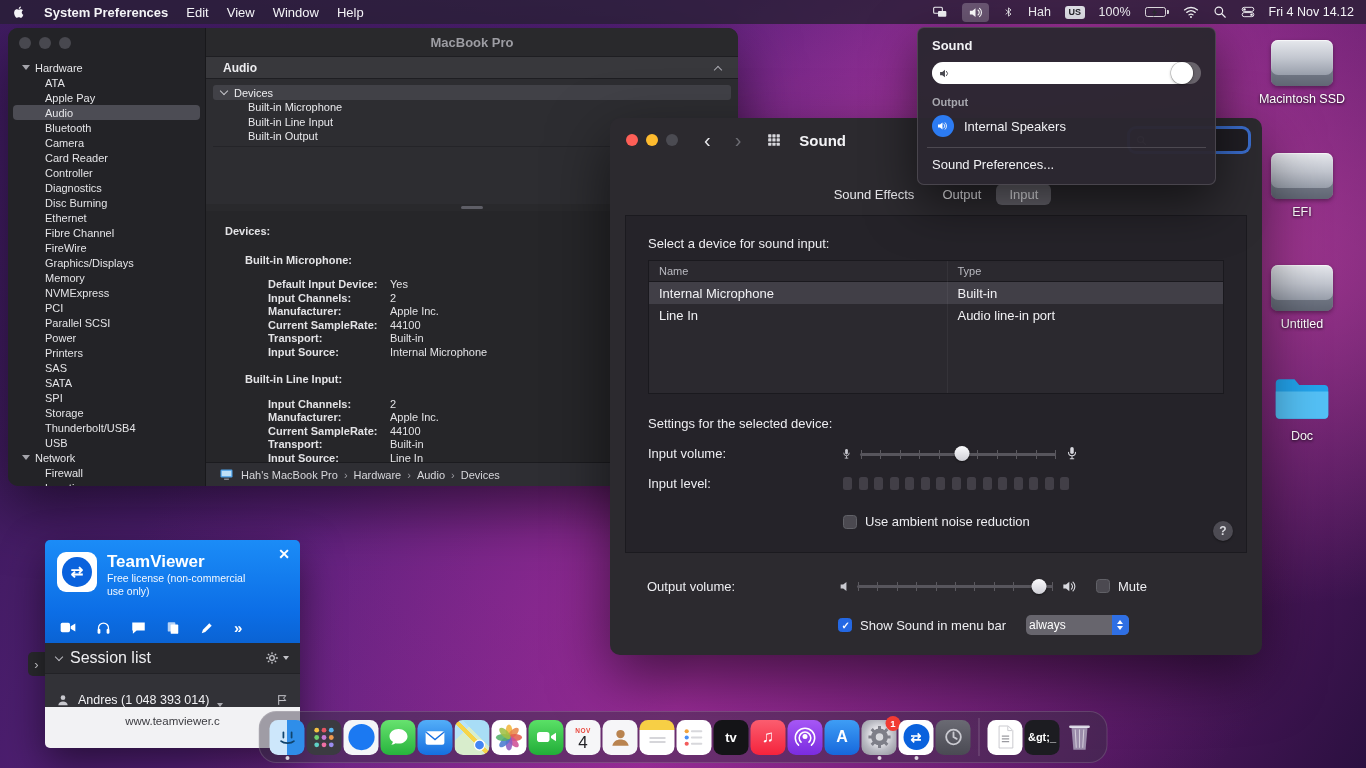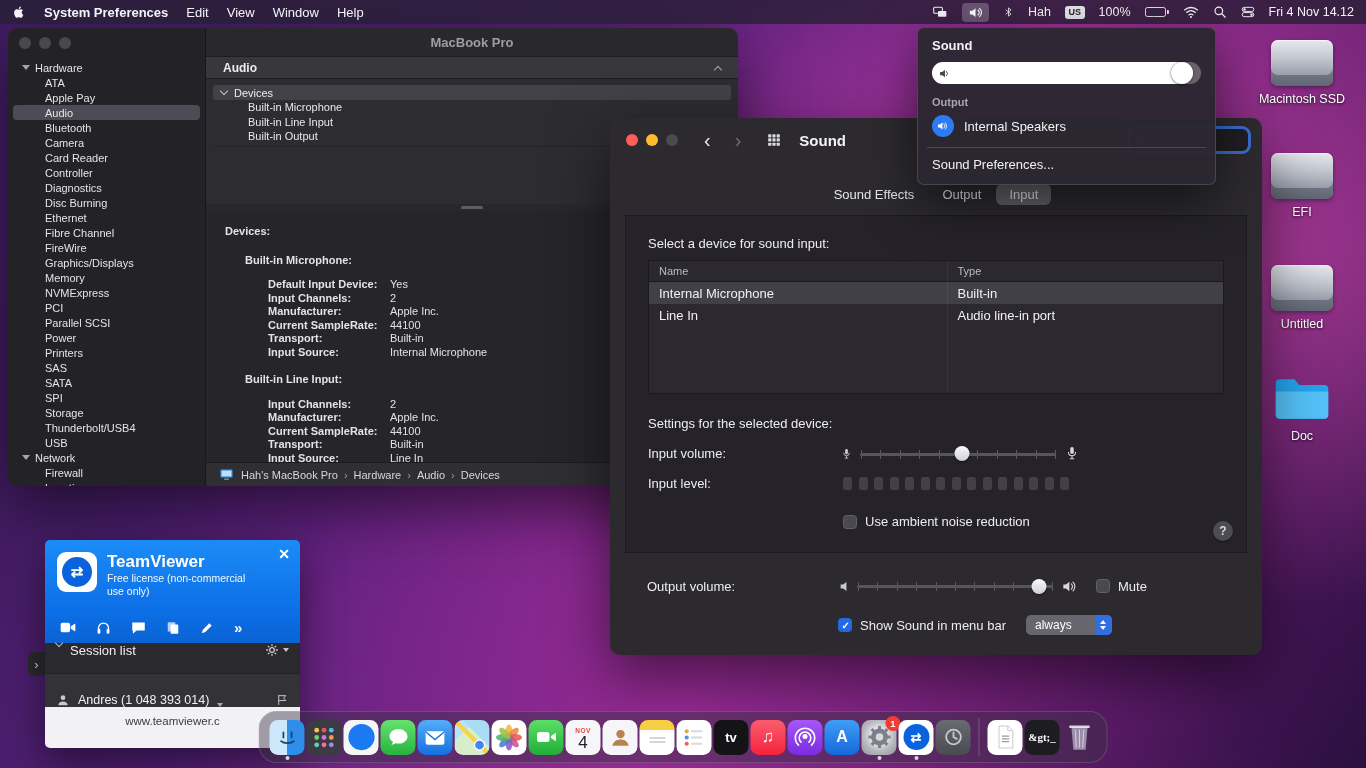--- a/index.html
+++ b/index.html
@@ -98,21 +98,21 @@
 .seg{width:9px;height:13px;border-radius:2.5px;background:#423f47}
 .amb-row{margin-top:23px;margin-left:195px;display:flex;align-items:center;gap:8px}
 .cb{width:14px;height:14px;border-radius:3.5px;background:#4b4950;border:1px solid #616167;flex:none;position:relative}
 .cb.on{background:#2468e4;border-color:#2468e4}
 .cb.on::after{content:"✓";position:absolute;color:#fff;font-size:10px;font-weight:bold;left:2.5px;top:0.5px}
 .cb-label{font-size:13px;color:#ededf1}
 .help-btn{position:absolute;right:13px;bottom:11px;width:20px;height:20px;border-radius:50%;background:#4d4b53;color:#dadadf;display:flex;align-items:center;justify-content:center;font-size:12px;font-weight:bold;box-shadow:0 1px 2px rgba(0,0,0,.4)}
 .out-row{position:absolute;left:37px;top:460px;display:flex;align-items:center}
 .mute-wrap{margin-left:18px;display:flex;align-items:center;gap:8px}
 .mbar-row{position:absolute;left:228px;top:497px;display:flex;align-items:center;gap:8px}
-.popup{width:86px;height:20px;background:#67656d;border-radius:5px;display:flex;align-items:center;position:relative;font-size:12px;color:#fff;padding-left:9px;margin-left:12px}
+.popup{width:103px;height:20px;background:#67656d;border-radius:5px;display:flex;align-items:center;position:relative;font-size:12px;color:#fff;padding-left:3px;margin-left:12px}
 .popup-cap{position:absolute;right:0;top:0;bottom:0;width:17px;background:#2f6fe4;border-radius:0 5px 5px 0;display:flex;flex-direction:column;align-items:center;justify-content:center;gap:2px}
 .cap-up{width:0;height:0;border-left:3.5px solid transparent;border-right:3.5px solid transparent;border-bottom:4px solid #fff}
 .cap-dn{width:0;height:0;border-left:3.5px solid transparent;border-right:3.5px solid transparent;border-top:4px solid #fff}
 
 #sndpop{position:absolute;left:917px;top:27px;width:299px;background:rgba(43,39,49,.97);border:1px solid rgba(255,255,255,.14);border-radius:7px;z-index:75;padding:10px 14px 12px;box-shadow:0 18px 50px rgba(0,0,0,.55);color:#f1f1f4}
 .pop-title{font-size:13px;font-weight:bold}
 .pop-slider{margin-top:9px;height:22px;border-radius:11px;background:rgba(255,255,255,.28);position:relative}
 .pop-fill{position:absolute;left:0;top:0;bottom:0;border-radius:11px;background:#fff}
 .pop-knob{position:absolute;top:0;width:22px;height:22px;border-radius:50%;background:#fff;box-shadow:0 0 0 .5px rgba(0,0,0,.25),0 1px 3px rgba(0,0,0,.35);transform:translateX(-100%)}
 .pop-spk{position:absolute;left:7px;top:4.5px;color:#47474e;z-index:2}
@@ -130,21 +130,21 @@
 
 #tvwin{position:absolute;left:45px;top:540px;width:255px;height:208px;z-index:8;box-shadow:0 16px 40px rgba(0,0,0,.5);border-radius:5px;overflow:hidden}
 .tv-head{height:72px;background:linear-gradient(180deg,#1b8cf7,#0c6ee6);padding:11px 12px 0;display:flex;gap:10px;position:relative;color:#fff}
 .tv-logo{width:40px;height:40px;background:#fff;border-radius:9px;display:flex;align-items:center;justify-content:center;flex:none;margin-top:1px}
 .tv-logo .c{width:30px;height:30px;border-radius:50%;background:#0a62dd;color:#fff;display:flex;align-items:center;justify-content:center;font-size:15px;font-weight:bold}
 .tv-logo .c::before{content:"⇄"}
 .tv-title{font-size:17px;font-weight:bold;line-height:21px}
 .tv-lic{font-size:10.5px;line-height:13px;opacity:.95}
 .tv-close{position:absolute;top:6px;right:10px;font-size:14px;font-weight:bold;color:#fff}
 .tv-tools{height:31px;background:linear-gradient(180deg,#0c6ee6,#0a63d4);display:flex;align-items:center;gap:20px;padding:0 15px;color:#fff;font-size:15px;font-weight:bold}
-.tv-session{height:30px;background:#2a2a2e;display:flex;align-items:flex-start;gap:8px;padding:0 11px;color:#eeeef1;font-size:13px}
+.tv-session{height:30px;background:#2a2a2e;display:flex;align-items:center;gap:8px;padding:0 11px;color:#eeeef1;font-size:16px}
 .tv-session .right{margin-left:auto;display:flex;align-items:center;gap:4px;color:#c3c3c9}
 .tv-account{height:34px;background:#323237;border-top:1px solid #222226;display:flex;align-items:flex-end;gap:8px;padding:0 11px;color:#f1f1f4;font-size:12.5px}
 .tv-account .flag{margin-left:auto;color:#c8c8ce}
 .tv-footer{height:41px;background:#f2f2f4;display:flex;align-items:flex-start;justify-content:center;padding-top:8px;font-size:11.5px;color:#3b3b40}
 .tv-tab{position:absolute;left:28px;top:652px;width:17px;height:24px;background:#2b2b2f;border-radius:5px 0 0 5px;z-index:8;display:flex;align-items:center;justify-content:center;color:#d9d9dd;font-size:13px}
 
 .dock{position:absolute;left:50%;bottom:5px;transform:translateX(-50%);display:flex;align-items:center;gap:2px;padding:6px 10px;background:rgba(58,52,68,.45);border:1px solid rgba(255,255,255,.14);border-radius:18px;z-index:40}
 .dk{width:35px;height:35px;border-radius:8.5px;position:relative;display:flex;align-items:center;justify-content:center;flex:none}
 .dk.run::after{content:"";position:absolute;bottom:-5px;left:50%;transform:translateX(-50%);width:4px;height:4px;border-radius:50%;background:rgba(255,255,255,.8)}
 .dock-sep{width:1px;height:38px;background:rgba(255,255,255,.22);margin:0 6px;flex:none}
@@ -166,21 +166,21 @@
 .dk-music{background:linear-gradient(180deg,#fb5d6f,#f5233c);color:#fff;font-size:17px}
 .dk-pod{background:linear-gradient(180deg,#a657f5,#7b2ce0)}
 .dk-as{background:linear-gradient(180deg,#3e9df5,#1668dc);color:#fff;font-weight:bold;font-size:16px}
 .dk-prefs{background:radial-gradient(circle at 50% 45%,#e8e8ec 0 28%,#b9bac2 58%,#8f9099 100%)}
 .badge{position:absolute;top:-4px;right:-4px;min-width:15px;height:15px;border-radius:8px;background:#f23b33;color:#fff;font-size:9.5px;font-weight:bold;display:flex;align-items:center;justify-content:center;padding:0 3px}
 .dk-tw{background:#fff}
 .dk-tw .c{width:26px;height:26px;border-radius:50%;background:#0a62dd;color:#fff;display:flex;align-items:center;justify-content:center;font-size:13px;font-weight:bold}
 .dk-tw .c::before{content:"⇄"}
 .dk-gen{background:linear-gradient(180deg,#6a6a73,#4a4a53)}
 .dk-doc{background:#fff}
-.dk-term{background:#1c1c21;color:#fff;font-family:Liberation Serif, serif;font-size:11px;font-weight:bold}
+.dk-term{background:#1c1c21;color:#fff;font-family:Liberation Sans, sans-serif;font-size:11px;font-weight:bold}
 .dk-trash{background:transparent}
 </style>
 </head>
 <body>
 
 <div class="mb">
   <div class="mb-left">
     <span>
         <svg width="14" height="14" viewBox="0 0 24 24" fill="#f4f4f7">
           <path d="M16.7 12.8c0-2.4 2-3.6 2.1-3.7-1.1-1.7-2.9-1.9-3.5-1.9-1.5-.2-2.9.9-3.7.9-.8 0-1.9-.9-3.2-.8-1.6 0-3.1 1-4 2.4-1.7 3-.4 7.4 1.2 9.8.8 1.2 1.8 2.5 3.1 2.4 1.2-.1 1.7-.8 3.2-.8s1.9.8 3.2.8c1.3 0 2.2-1.2 3-2.4.9-1.4 1.3-2.7 1.3-2.8-.1 0-2.6-1-2.7-3.9zM14.4 5.6c.7-.8 1.1-2 1-3.1-1 0-2.1.7-2.8 1.5-.6.7-1.2 1.9-1 3 1.1.1 2.2-.6 2.8-1.4z"></path>

